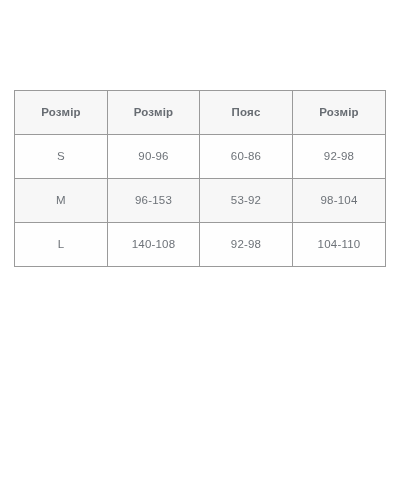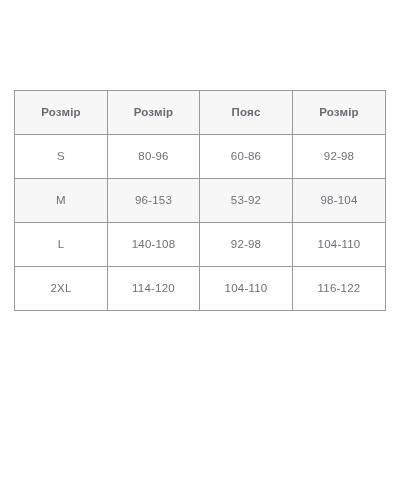--- a/index.html
+++ b/index.html
@@ -88,39 +88,33 @@
         <tr>
           <th>Розмір</th>
           <th>Розмір</th>
           <th>Пояс</th>
           <th>Розмір</th>
         </tr>
       </thead>
       <tbody>
         <tr class="row-light">
           <td>S</td>
-          <td>80-96</td>
+          <td>90-96</td>
           <td>60-86</td>
           <td>92-98</td>
         </tr>
         <tr class="row-shade">
           <td>M</td>
           <td>96-153</td>
           <td>53-92</td>
           <td>98-104</td>
         </tr>
         <tr class="row-light">
           <td>L</td>
           <td>140-108</td>
           <td>92-98</td>
           <td>104-110</td>
         </tr>
-        <tr class="row-light">
-          <td>2XL</td>
-          <td>114-120</td>
-          <td>104-110</td>
-          <td>116-122</td>
-        </tr>
       </tbody>
     </table>
   </div>
 
 </div>
 
 </body></html>

